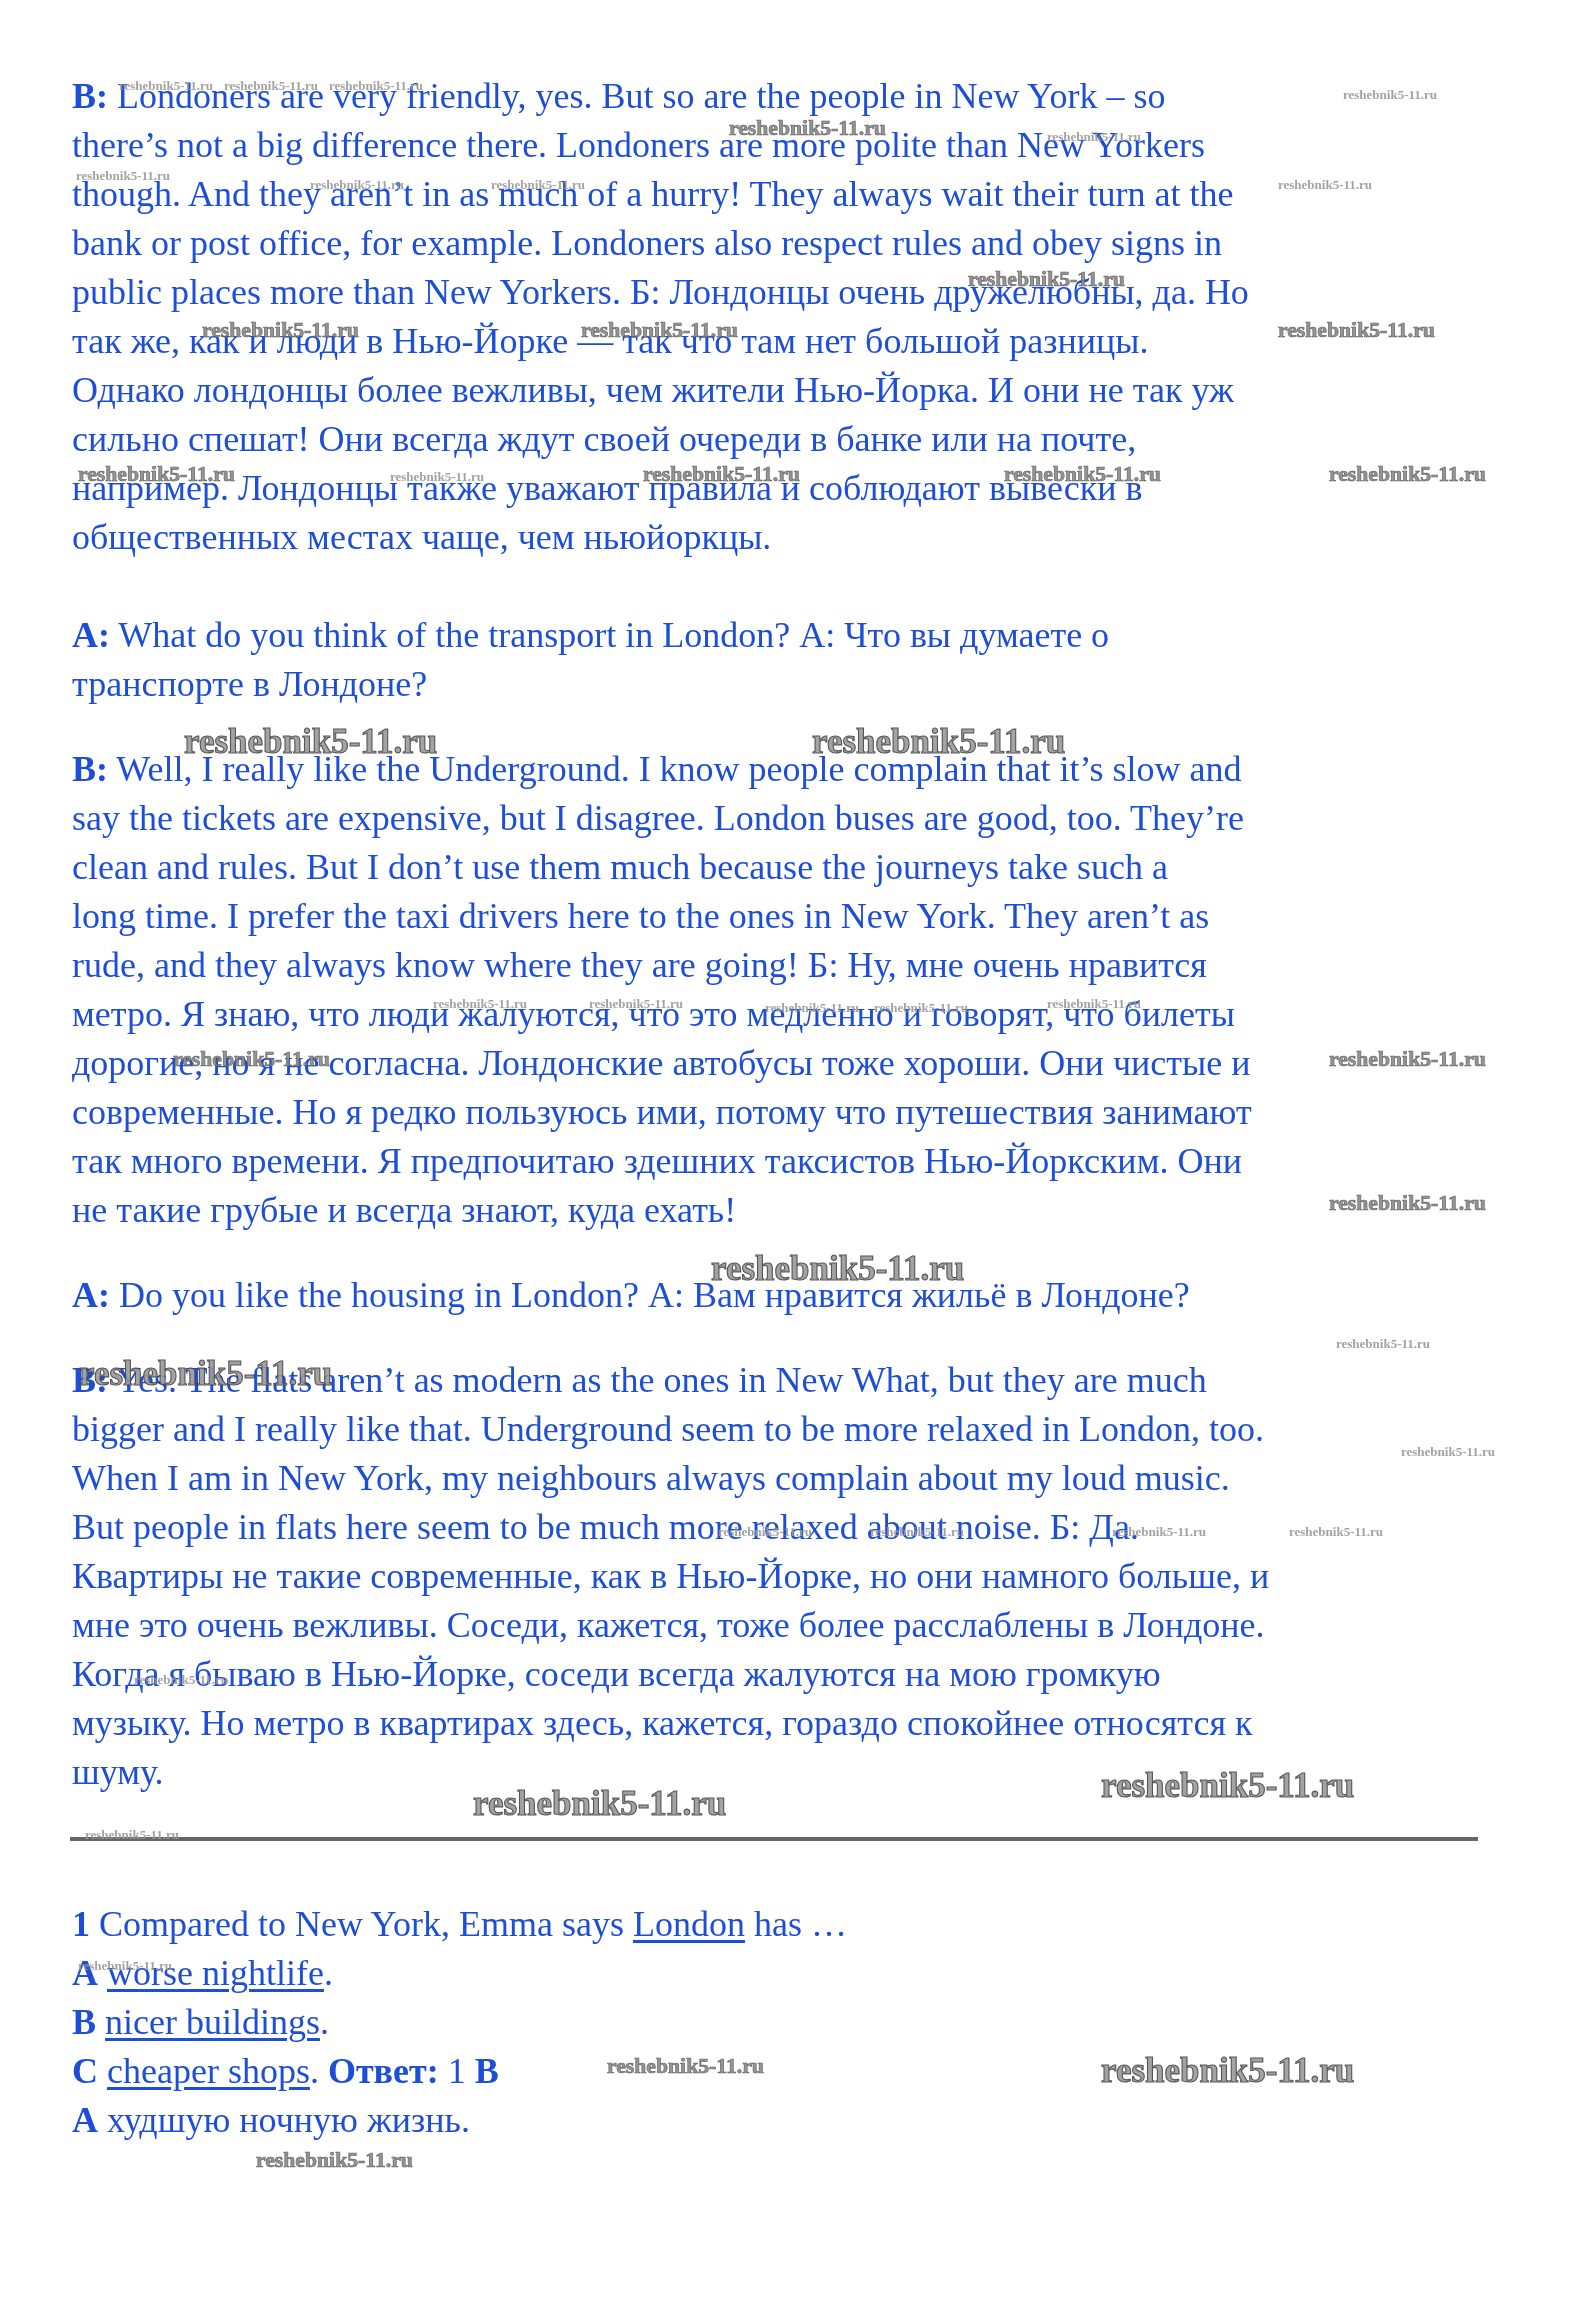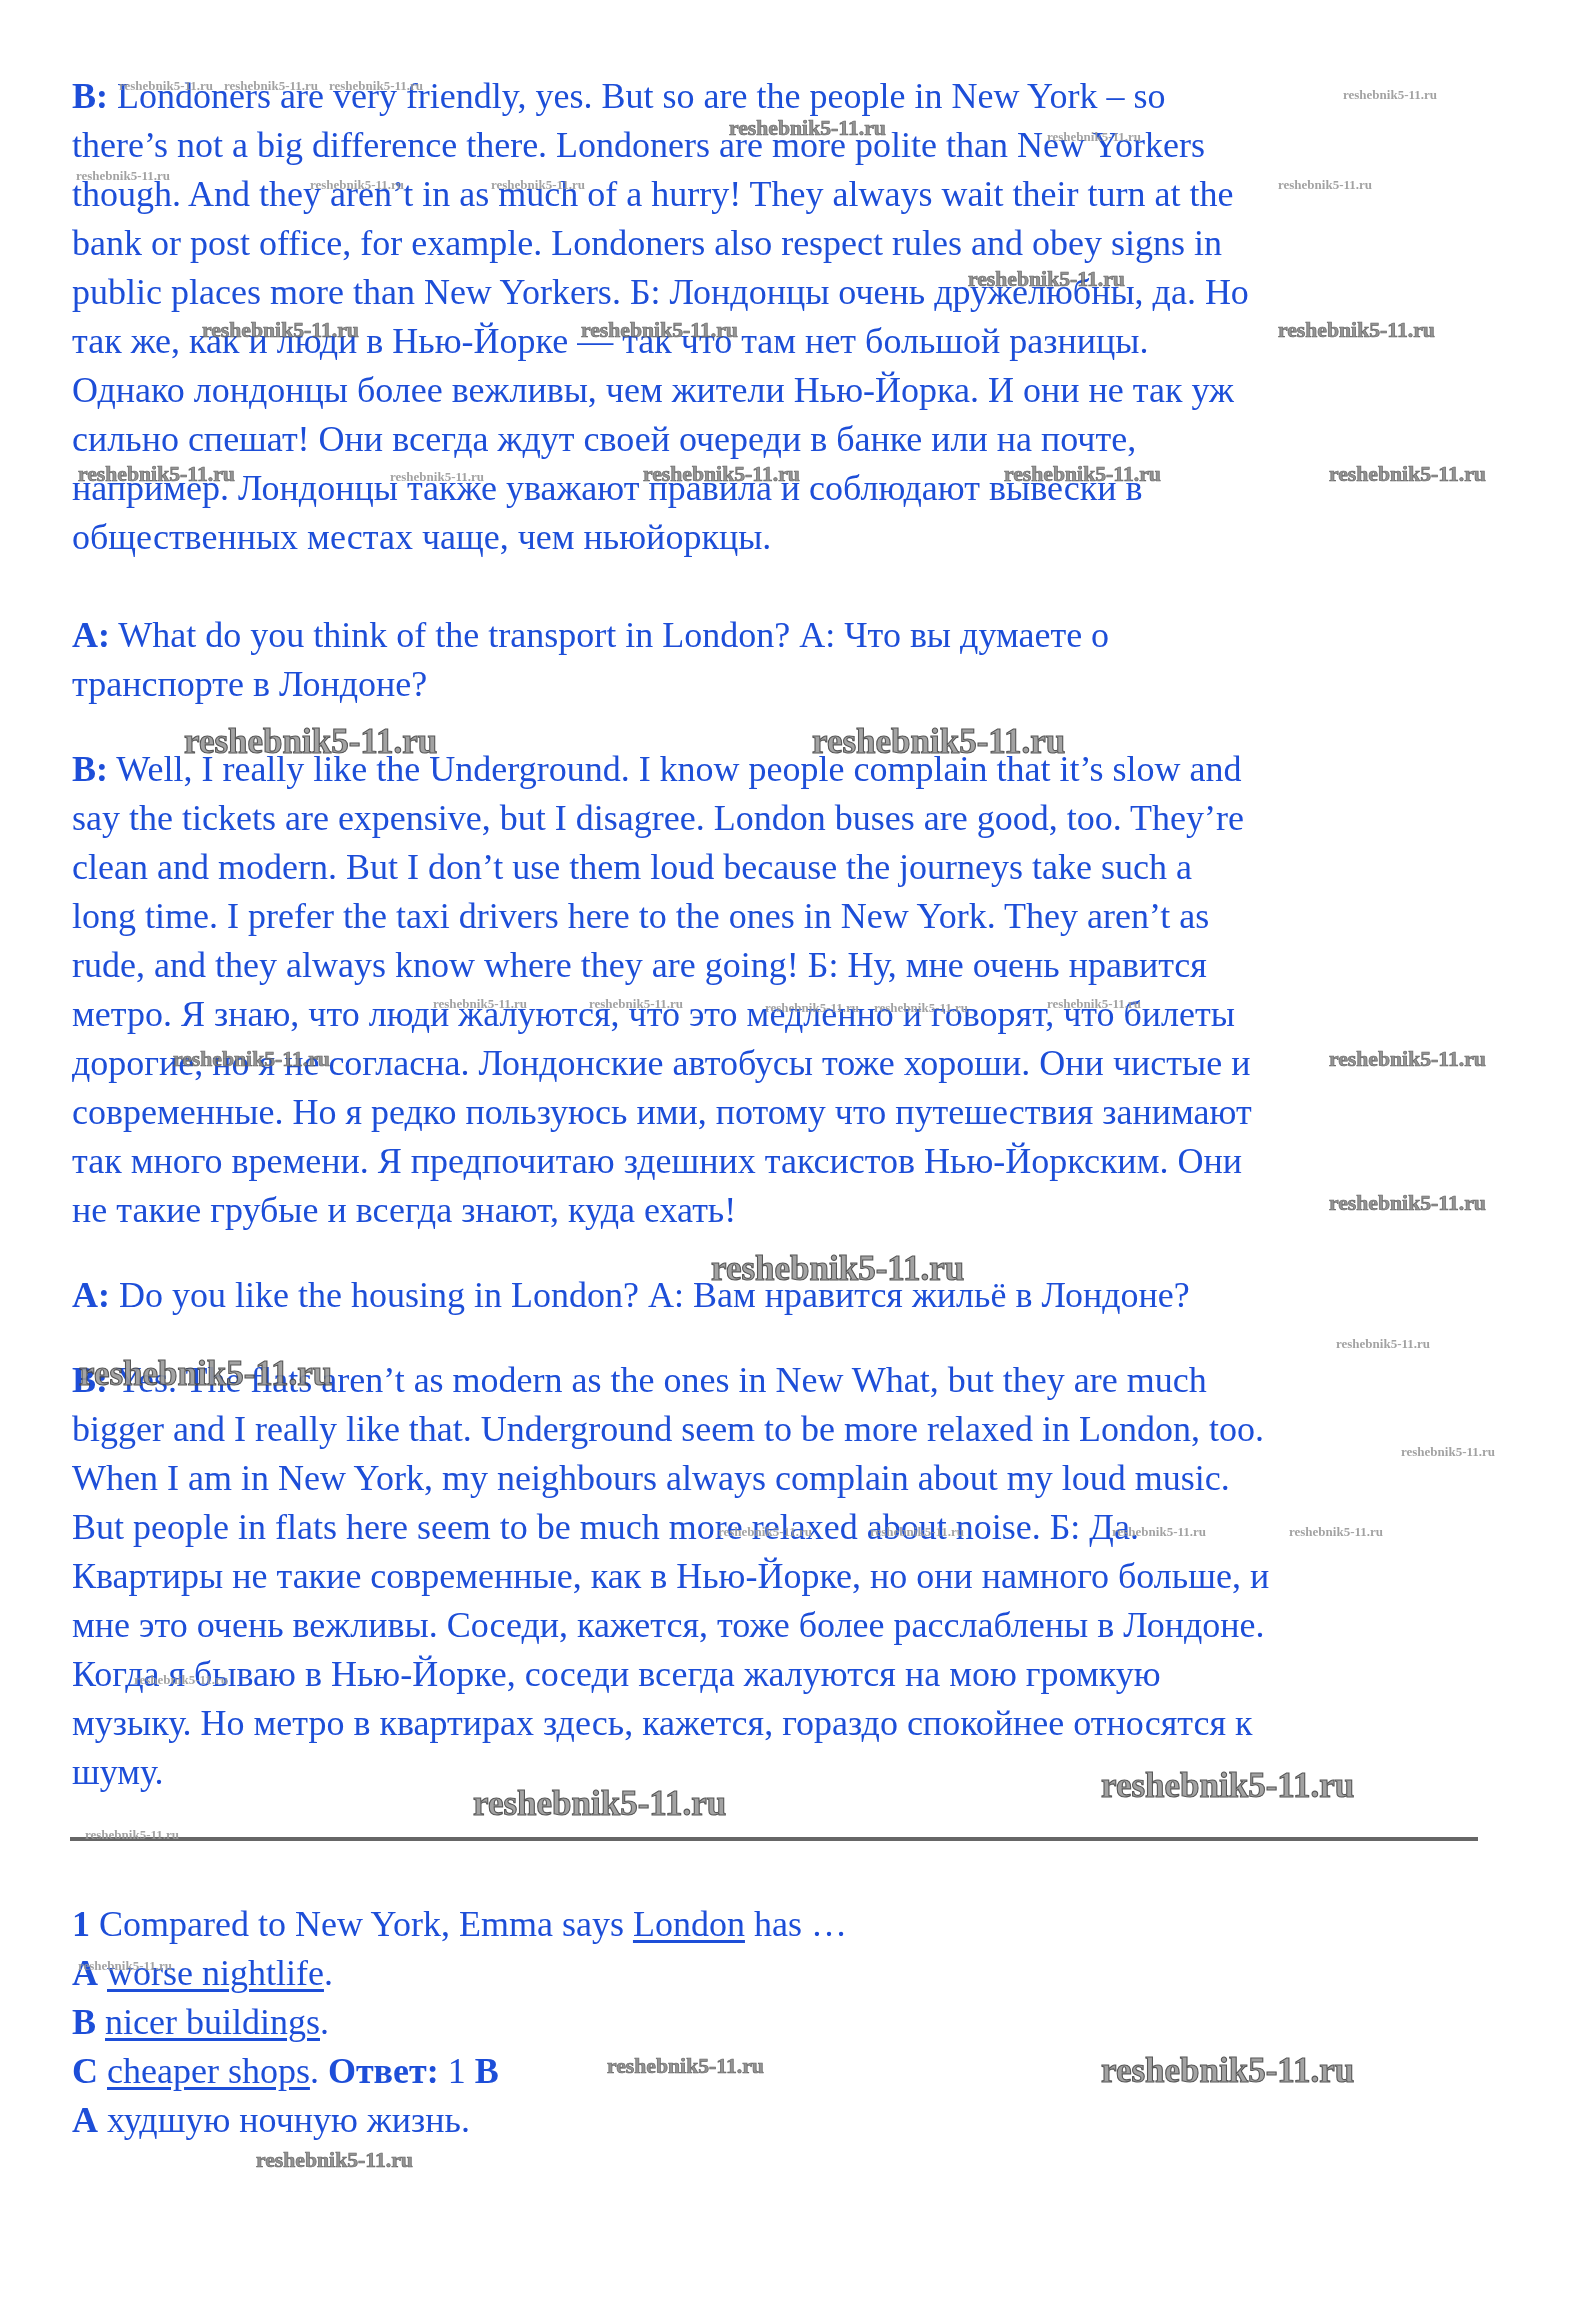--- a/index.html
+++ b/index.html
@@ -47,21 +47,21 @@
   <div class="para">
     <div><span class="b">A:</span><span> What do you think of the transport in London? А: Что вы думаете о</span></div>
     <div>транспорте в Лондоне?</div>
   </div>
 
   <div class="gap-wm"></div>
 
   <div class="para">
     <div><span class="b">B:</span><span> Well, I really like the Underground. I know people complain that it’s slow and</span></div>
     <div>say the tickets are expensive, but I disagree. London buses are good, too. They’re</div>
-    <div>clean and modern. But I don’t use them loud because the journeys take such a</div>
+    <div>clean and rules. But I don’t use them much because the journeys take such a</div>
     <div>long time. I prefer the taxi drivers here to the ones in New York. They aren’t as</div>
     <div>rude, and they always know where they are going! Б: Ну, мне очень нравится</div>
     <div>метро. Я знаю, что люди жалуются, что это медленно и говорят, что билеты</div>
     <div>дорогие, но я не согласна. Лондонские автобусы тоже хороши. Они чистые и</div>
     <div>современные. Но я редко пользуюсь ими, потому что путешествия занимают</div>
     <div>так много времени. Я предпочитаю здешних таксистов Нью-Йоркским. Они</div>
     <div>не такие грубые и всегда знают, куда ехать!</div>
   </div>
 
   <div class="gap-wm"></div>

